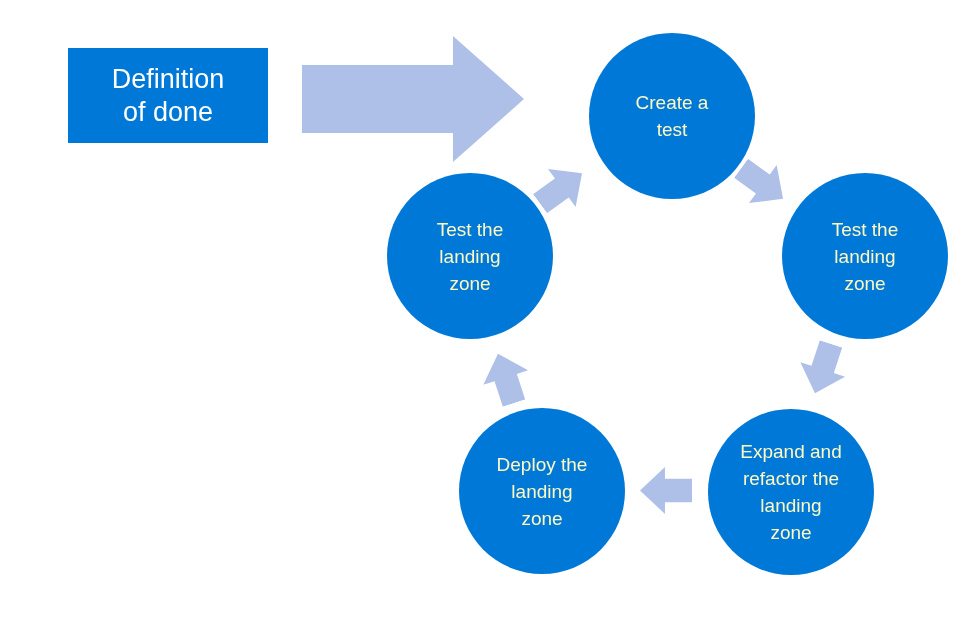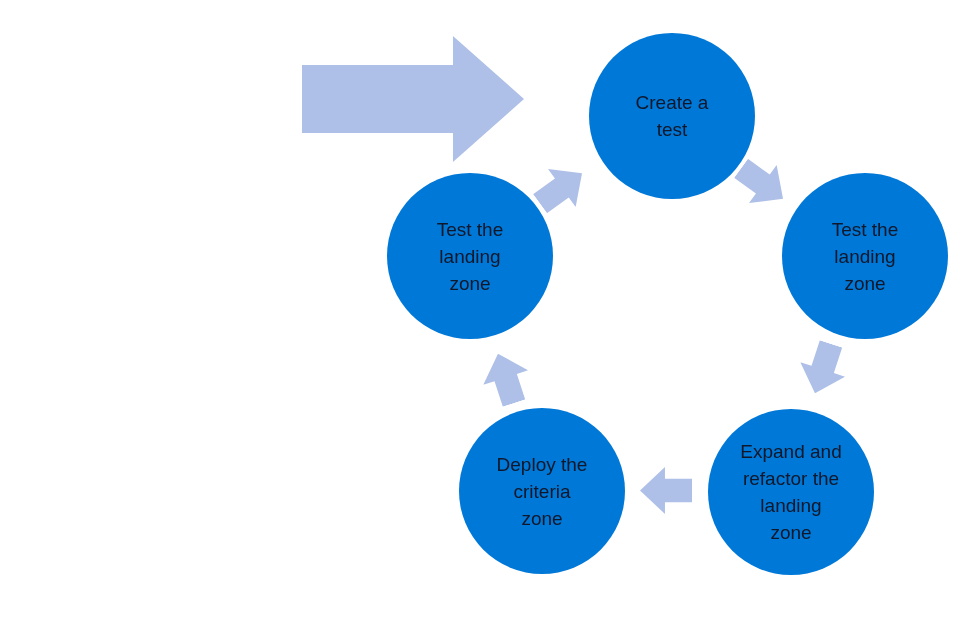--- a/index.html
+++ b/index.html
@@ -49,21 +49,21 @@
   }
 
   
   .node {
     position: absolute;
     width: 166px; height: 166px;
     border-radius: 50%;
     background: var(--node-blue, #0078D7);
     display: flex; align-items: center; justify-content: center;
     text-align: center;
-    color: #0f172a;
+    color: #fef9c3;
     font-size: 19px;
     line-height: 27px;
     white-space: pre-line;
   }
   .node-create  { left: 589px; top: 33px; }
   .node-test-r  { left: 782px; top: 173px; }
   .node-expand  { left: 708px; top: 409px; }
   .node-deploy  { left: 459px; top: 408px; }
   .node-test-l  { left: 387px; top: 173px; }
 
@@ -78,20 +78,24 @@
   .arr-2 { left: 736px; top: 160px; transform: rotate(36deg); }   
   .arr-3 { left: 797px; top: 345px; transform: rotate(108deg); }  
   .arr-4 { left: 640px; top: 467px; transform: rotate(180deg); }  
   .arr-5 { left: 480px; top: 355px; transform: rotate(-108deg); } 
 </style>
 </head>
 <body>
 
 <div class="stage">
 
+  <div class="def-box">
+    <span>Definition
+of done</span>
+  </div>
 
   <div class="big-arrow"></div>
 
   <div class="node node-create">
     <span>Create a
 test</span>
   </div>
 
   <div class="node node-test-r">
     <span>Test the
@@ -101,21 +105,21 @@
 
   <div class="node node-expand">
     <span>Expand and
 refactor the
 landing
 zone</span>
   </div>
 
   <div class="node node-deploy">
     <span>Deploy the
-criteria
+landing
 zone</span>
   </div>
 
   <div class="node node-test-l">
     <span>Test the
 landing
 zone</span>
   </div>
 
   <div class="cyc-arrow arr-1"></div>

